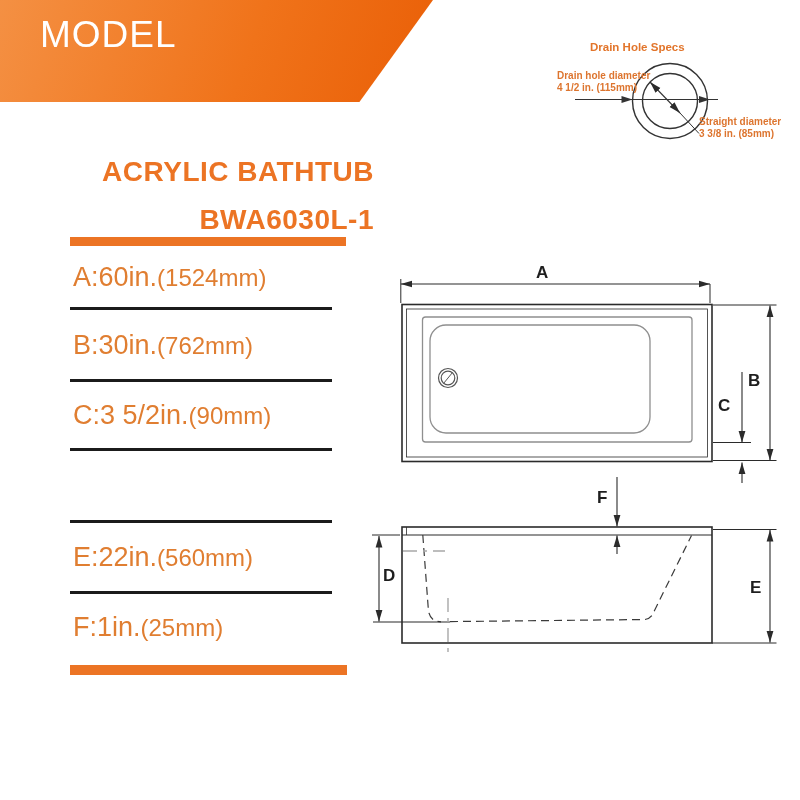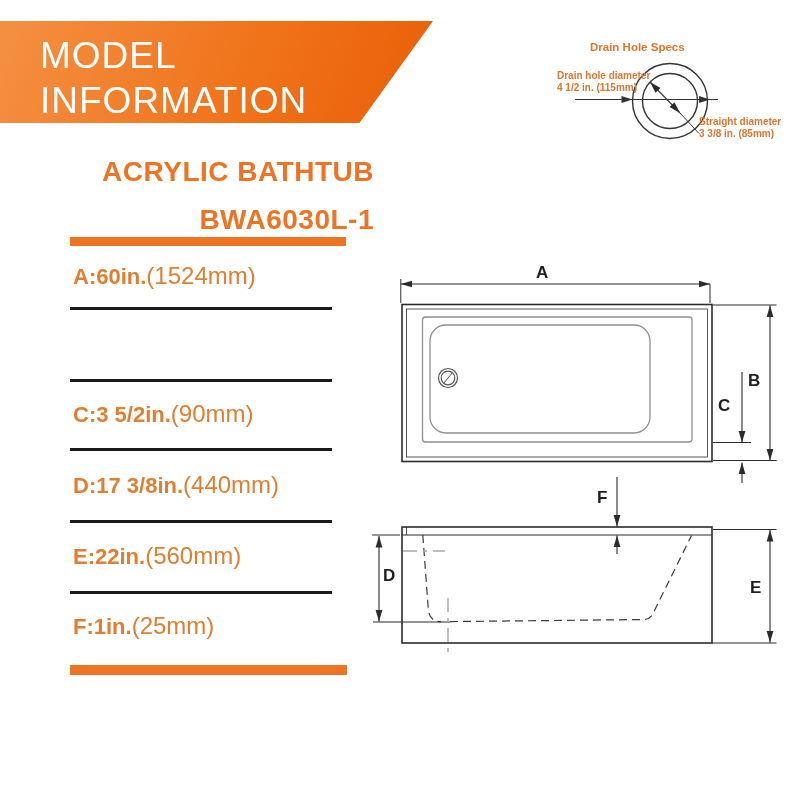--- a/index.html
+++ b/index.html
@@ -4,36 +4,35 @@
 <style>
   * { margin:0; padding:0; box-sizing:border-box; }
   html,body { width:800px; height:800px; background:#ffffff; font-family:"Liberation Sans", sans-serif; }
   #canvas { position:relative; width:800px; height:800px; background:#fff; overflow:hidden; }
 
   
   .banner {
     position:absolute; left:0; top:0; width:450px; height:102px;
     background:linear-gradient(110deg, #f49043 0%, #f0731a 55%, #e95d05 100%);
     clip-path:polygon(0 0, 433px 0, 345px 122px, 0 122px);
-    margin-top:21px;
   }
   .banner-text {
     position:absolute; left:40px; top:12px; color:#ffffff;
     font-size:37px; line-height:45px; font-weight:500; letter-spacing:1px;
   }
 
   
   .product-title {
     position:absolute; left:40px; width:334px; text-align:right;
     color:#ec7424; font-weight:800; font-size:28px; letter-spacing:0.5px;
   }
   .bar-orange { position:absolute; background:#ec7424; }
   .sep-black  { position:absolute; left:70px; width:262px; height:2.5px; background:#1b1b1b; }
   .dim-row { position:absolute; left:73px; white-space:nowrap; color:#e07e31; }
-  .dim-row .main  { font-size:22px; font-weight:700; }
+  .dim-row .main  { font-size:27px; font-weight:400; }
   .dim-row .paren { font-size:24px; font-weight:400; }
 
   
   .dim-label {
     position:absolute; font-size:17px; font-weight:600; color:#1e1e1e;
   }
   .drain-title {
     position:absolute; left:590px; top:41px; width:156px; text-align:left;
     color:#e2752b; font-size:11.5px; font-weight:700;
   }
@@ -42,21 +41,20 @@
   svg.draw { position:absolute; left:0; top:0; }
 </style>
 </head>
 <body>
 
 <div id="canvas">
 
   <div class="banner">
     <div class="banner-text">
       <div>MODEL</div>
-      <div>INFORMATION</div>
     </div>
   </div>
 
   <svg class="draw" width="800" height="800" viewBox="0 0 800 800">
     <defs>
       <marker id="arr" viewBox="0 0 12 8" markerWidth="12" markerHeight="8" refX="11.5" refY="4" orient="auto-start-reverse" markerUnits="userSpaceOnUse">
         <path d="M0,0.6 L11.5,4 L0,7.4 z" fill="#2b2b2b"></path>
       </marker>
     </defs>
 
@@ -136,30 +134,30 @@
 
   <div class="product-title" style="top:156px;">ACRYLIC BATHTUB</div>
   <div class="product-title" style="top:204px;">BWA6030L-1</div>
   <div class="bar-orange" style="left:70px; top:237px; width:276px; height:9px;"></div>
 
   <div class="dim-row" style="top:262px;">
     <span class="main">A:60in.</span><span class="paren">(1524mm)</span>
   </div>
   <div class="sep-black" style="top:307px;"></div>
 
+  <div class="dim-row" style="top:330px;">
+    <span class="main">B:30in.</span><span class="paren">(762mm)</span>
+  </div>
   <div class="sep-black" style="top:379px;"></div>
 
   <div class="dim-row" style="top:400px;">
     <span class="main">C:3 5/2in.</span><span class="paren">(90mm)</span>
   </div>
   <div class="sep-black" style="top:448px;"></div>
 
-  <div class="dim-row" style="top:471px;">
-    <span class="main">D:17 3/8in.</span><span class="paren">(440mm)</span>
-  </div>
   <div class="sep-black" style="top:520px;"></div>
 
   <div class="dim-row" style="top:542px;text-align:right;">
     <span class="main">E:22in.</span><span class="paren">(560mm)</span>
   </div>
   <div class="sep-black" style="top:591px;"></div>
 
   <div class="dim-row" style="top:612px;">
     <span class="main">F:1in.</span><span class="paren">(25mm)</span>
   </div>

